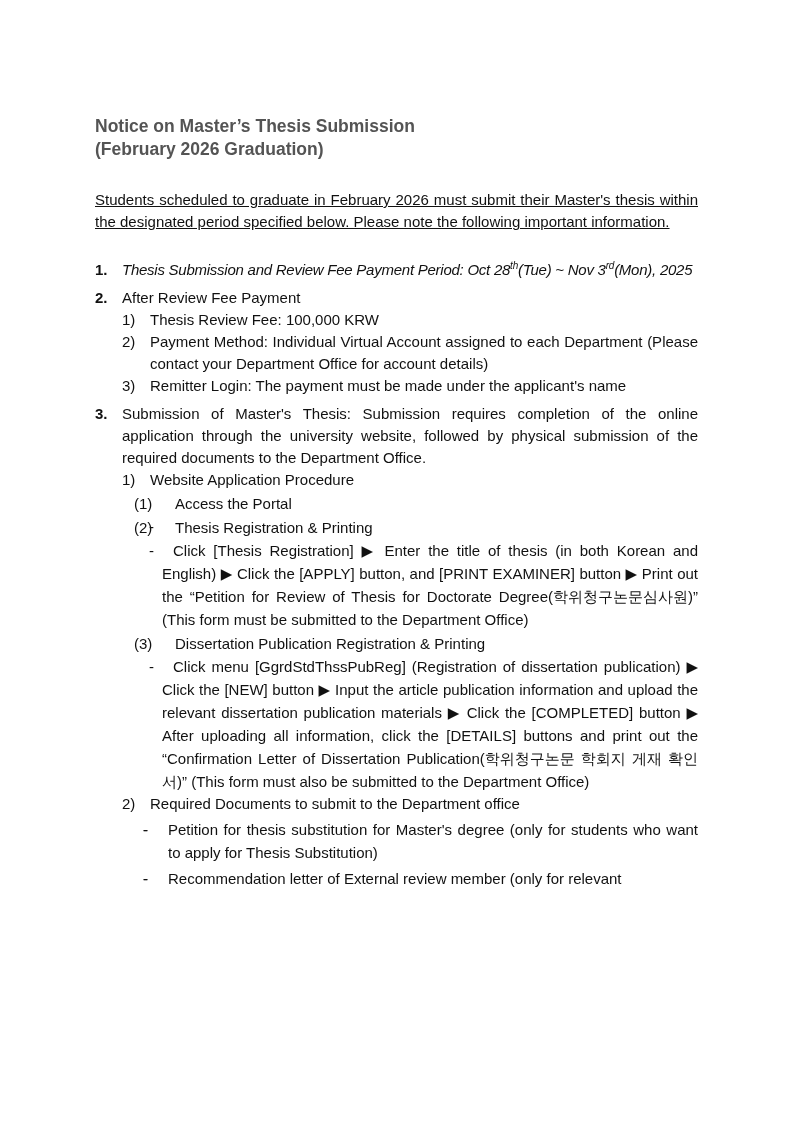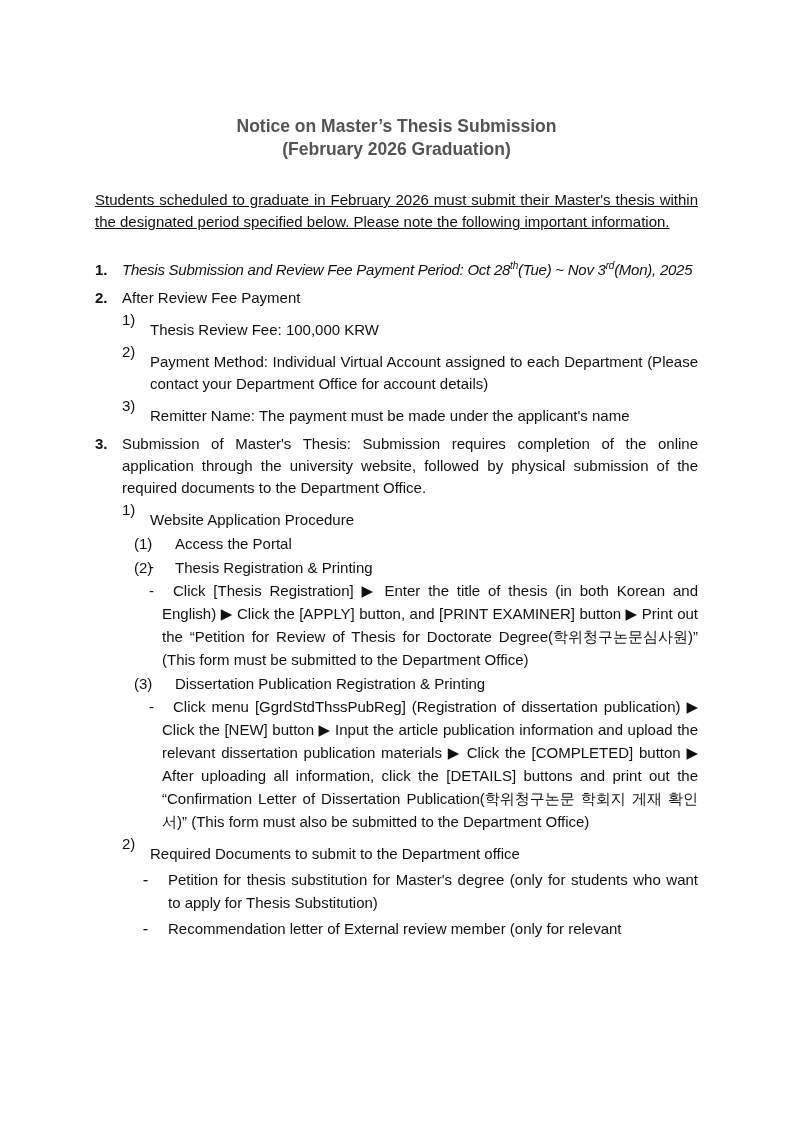--- a/index.html
+++ b/index.html
@@ -2,29 +2,29 @@
 <html><head>
 <meta charset="utf-8">
 <style>
   html,body{margin:0;padding:0;background:#ffffff;}
   .page{
     width:793px;height:1123px;background:#ffffff;color:#111111;
     font-family:"Liberation Sans","DejaVu Sans",sans-serif;
     font-size:15px;line-height:22px;
     box-sizing:border-box;padding:115px 95px 0 95px;overflow:hidden;
   }
-  .title{text-align:center;font-weight:700;font-size:17.5px;line-height:23px;color:#545454;}
+  .title{font-weight:700;font-size:17.5px;line-height:23px;color:#545454;}
   .intro{margin:28px 0 0 0;text-align:justify;}
   .l1{display:flex;margin-top:26px;}
   .l1.tight{margin-top:6px;}
   .l1 .n1{flex:none;width:27px;font-weight:700;}
   .l1 .body{flex:1;text-align:justify;}
   .l2{display:flex;margin-left:27px;}
   .l2 .n2{flex:none;width:28px;}
-  .l2 .body{flex:1;text-align:justify;margin-top:10px;}
+  .l2 .body{flex:1;text-align:justify;}
   .l3{display:flex;margin-left:39px;margin-top:2px;}
   .l3 .n3{flex:none;width:30px;}
   .l3 .body{flex:1;margin-left:11px;}
   .bullet{position:relative;text-align:justify;line-height:23px;}
   .bullet .dash{position:absolute;top:0;text-indent:0;}
   .bullet.proc{margin-left:67px;text-indent:11px;}
   .bullet.proc .dash{left:-13px;}
   .bullet.doc{margin-left:73px;margin-top:3px;}
   .bullet.doc .dash{left:-25px;}
   sup{font-size:10px;line-height:0;vertical-align:6px;}
@@ -56,21 +56,21 @@
   <div class="l2">
     <span class="n2">1)</span>
     <div class="body">Thesis Review Fee: 100,000 KRW</div>
   </div>
   <div class="l2">
     <span class="n2">2)</span>
     <div class="body">Payment Method: Individual Virtual Account assigned to each Department (Please contact your Department Office for account details)</div>
   </div>
   <div class="l2">
     <span class="n2">3)</span>
-    <div class="body">Remitter Name: The payment must be made under the applicant's name</div>
+    <div class="body">Remitter Login: The payment must be made under the applicant's name</div>
   </div>
 
   <div class="l1 tight">
     <span class="n1">3.</span>
     <div class="body">Submission of Master's Thesis: Submission requires completion of the online application through the university website, followed by physical submission of the required documents to the Department Office.</div>
   </div>
 
   <div class="l2">
     <span class="n2">1)</span>
     <div class="body">Website Application Procedure</div>

